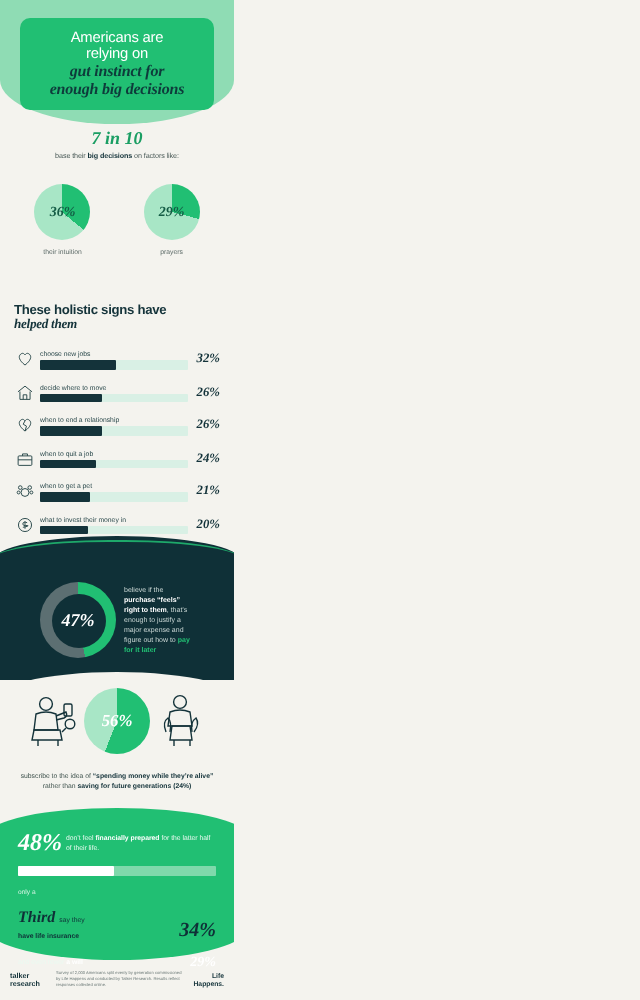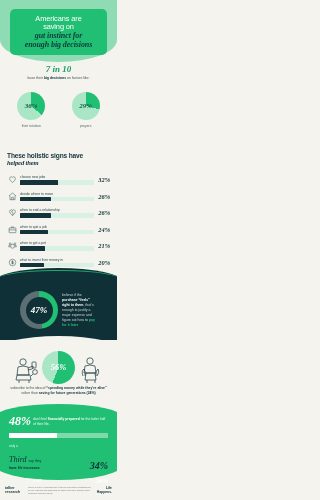--- a/index.html
+++ b/index.html
@@ -126,21 +126,21 @@
 
   
   .mid-sec { position:absolute; top:336px; left:0; width:117px; height:72px; }
   .mid-bg {
     position:absolute; top:0; left:-6px; width:129px; height:72px;
     background:#f4f3ee;
     border-top-left-radius:66px 16px; border-top-right-radius:66px 16px;
   }
   .mid-row {
     position:absolute; top:8px; left:0; width:117px; height:40px;
-    display:flex; align-items:flex-end; justify-content:center; gap:2px;
+    display:flex; align-items:flex-start; justify-content:center; gap:2px;
   }
   .pie56 {
     width:33px; height:33px; border-radius:50%;
     display:flex; align-items:center; justify-content:center;
   }
   .pie56-val {
     font-family:"Liberation Serif", serif; font-style:italic; font-weight:bold;
     font-size:8.4px; color:#ffffff;
   }
   .mid-cap {
@@ -165,21 +165,21 @@
   }
   .bot-48txt { font-size:3.4px; line-height:4.4px; color:#eafaf1; padding-left:2px; }
   .bot-48txt b { color:#ffffff; }
   .bot-track {
     height:4.6px; background:#7fd9ab; border-radius:0.5px; margin-top:4px; width:100%;
   }
   .bot-fill { height:4.6px; background:#ffffff; border-radius:0.5px; }
   .only-a { font-size:3.3px; color:#d9f5e6; margin-top:6px; }
   .third-row { display:flex; align-items:flex-end; margin-top:0.5px; }
   .third-word {
-    font-family:"Liberation Serif", serif; font-style:italic; font-weight:normal;
+    font-family:"Liberation Serif", serif; font-style:italic; font-weight:bold;
     font-size:8px; color:#0f3037;
   }
   .third-txt { font-size:3.4px; color:#0f3037; padding-left:2px; padding-bottom:0.5px; }
   .third-sub { font-size:3.4px; font-weight:bold; color:#0f3037; line-height:4.4px; }
   .third-pct {
     margin-left:auto;
     font-family:"Liberation Serif", serif; font-style:italic; font-weight:bold;
     font-size:10px; color:#0f3037;
   }
   .will-row {
@@ -210,21 +210,21 @@
   .logo-r-t2 { font-size:3.4px; font-weight:bold; color:#14333a; line-height:3.8px; }
 </style>
 </head>
 <body>
 
 <div class="page">
 
   <div class="top-bg"></div>
   <div class="title-card">
     <div class="title-l1">Americans are</div>
-    <div class="title-l1">saving on</div>
+    <div class="title-l1">relying on</div>
     <div class="title-l2">gut instinct for</div>
     <div class="title-l2">enough big decisions</div>
   </div>
 
   <div class="seven">
     <div class="seven-head">7 in 10</div>
     <div class="seven-sub"><span>base their </span><b>big decisions</b><span> on factors like:</span></div>
   </div>
 
   <div class="pies" id="pieRow">

